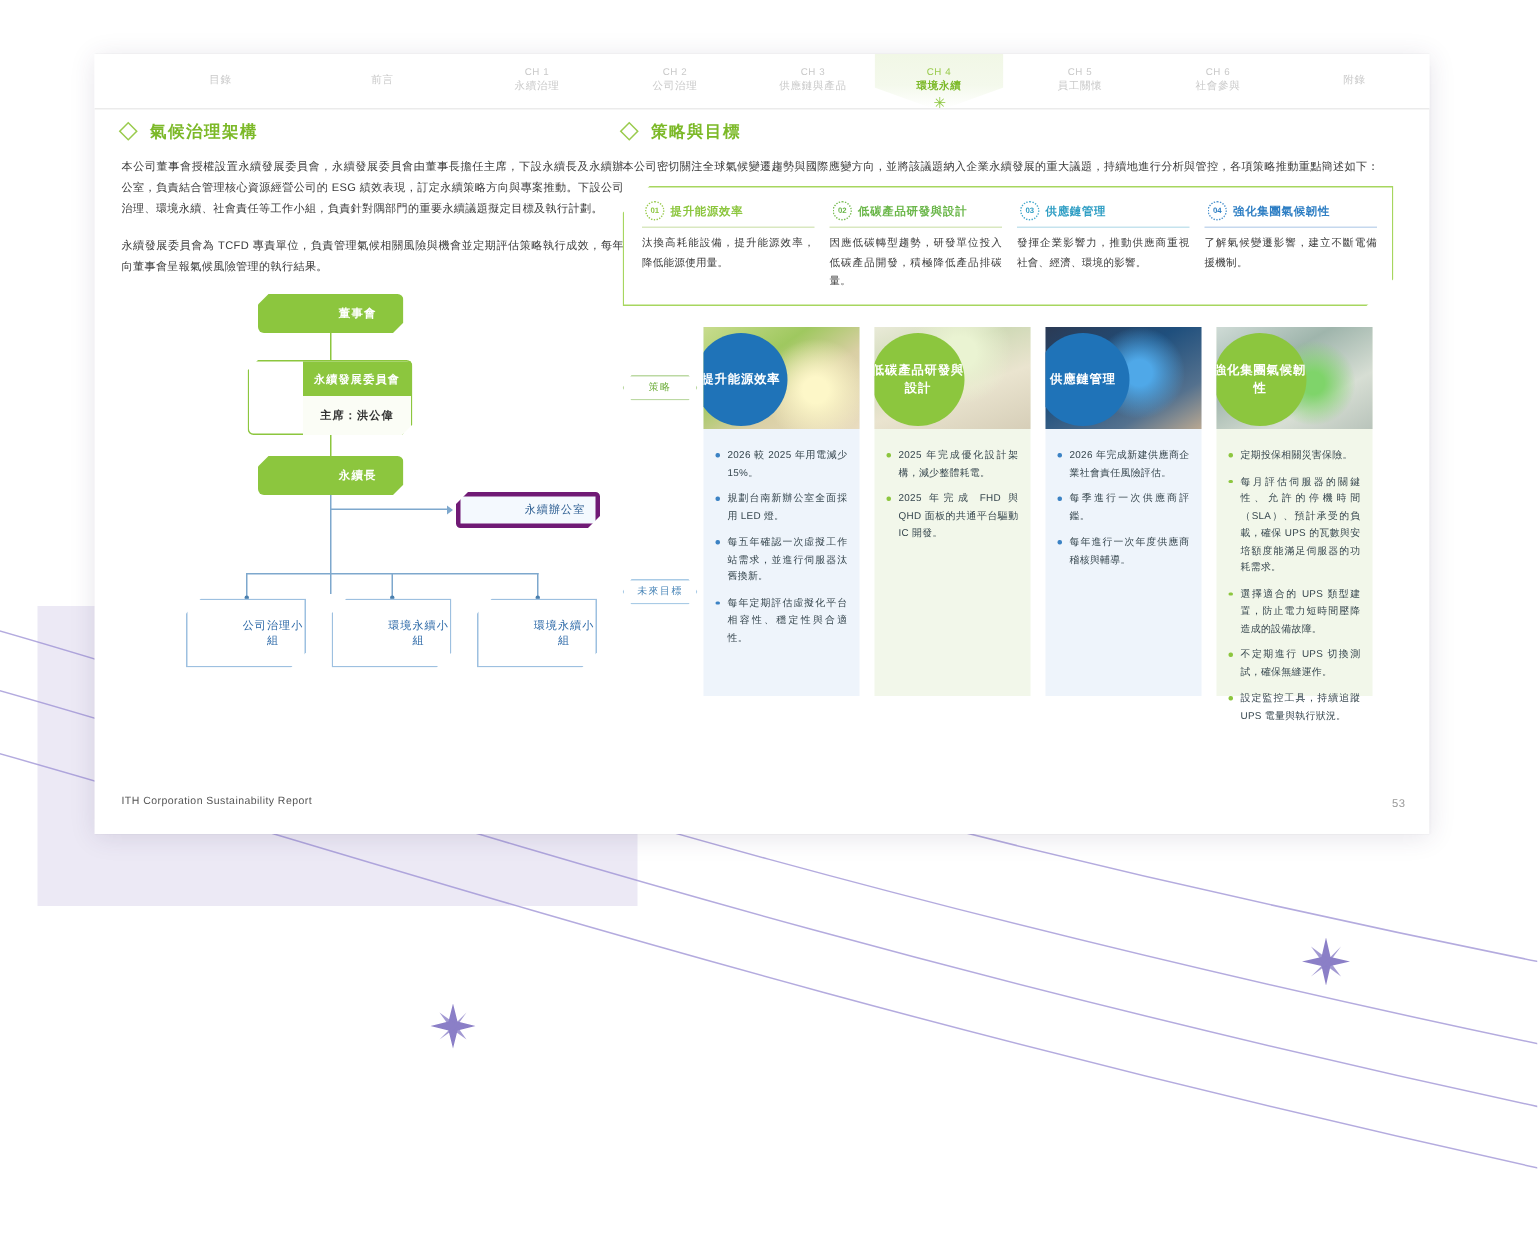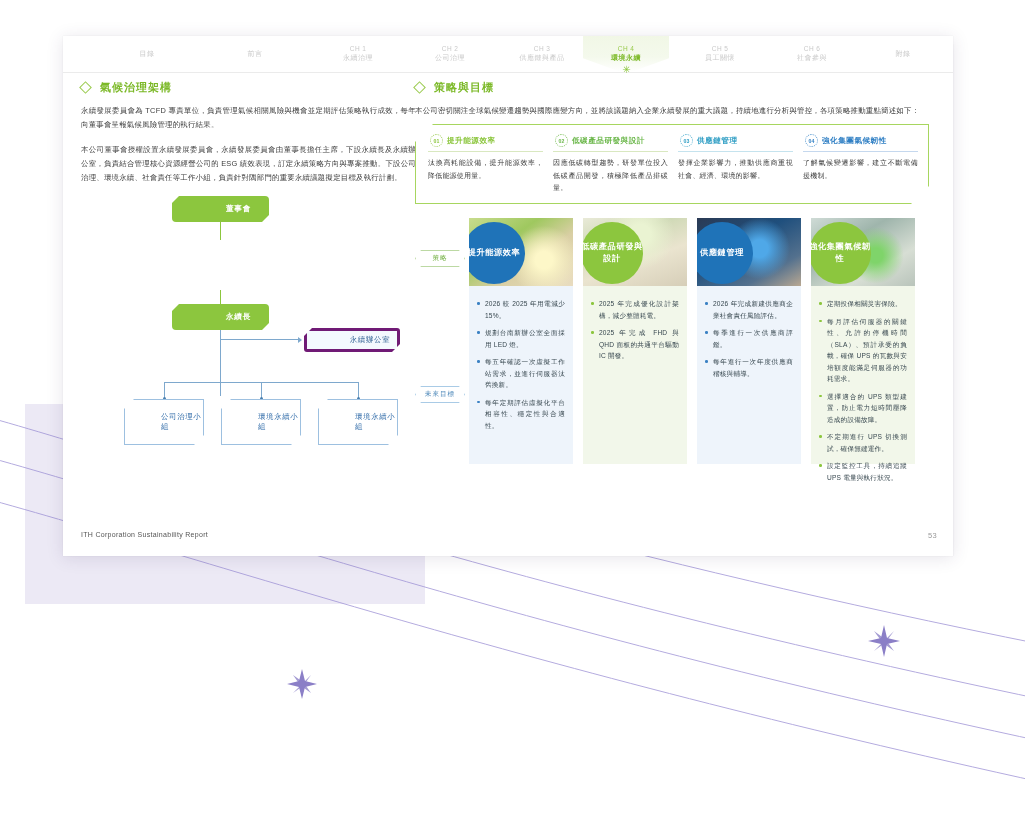--- a/index.html
+++ b/index.html
@@ -71,21 +71,21 @@
     transform:rotate(45deg);
   }
   .body-text{
     font-size:7.4px;line-height:14px;color:#3b3b3b;
     text-align:justify;margin:0 0 11px 0;letter-spacing:.25px;
   }
 
   
   #orgchart{position:relative;width:335px;height:280px;margin-top:4px;}
   .ob{
-    position:absolute;box-sizing:border-box;text-align:left;
+    position:absolute;box-sizing:border-box;text-align:center;
     font-size:7.6px;letter-spacing:.8px;padding-left:36px;
   }
   .ob-green{
     background:#8cc63e;color:#fff;font-weight:bold;
     border-radius:4px;
     clip-path:polygon(7px 0,100% 0,100% calc(100% - 7px),calc(100% - 7px) 100%,0 100%,0 7px);
   }
   .ob-green .ob-inner{display:flex;align-items:center;justify-content:center;height:100%;}
   #ob-board{left:91px;top:0;width:97px;height:26px;}
   #ob-committee{left:84px;top:44px;width:110px;height:50px;
@@ -283,41 +283,45 @@
     </div>
   </div>
 
   <div id="content">
 
     <div class="col-left">
       <div class="sec-head">
         <span class="diamond"></span>
         <span>氣候治理架構</span>
       </div>
+      <p class="body-text">本公司董事會授權設置永續發展委員會，永續發展委員會由董事長擔任主席，下設永續長及永續辦公室，負責結合管理核心資源經營公司的 ESG 績效表現，訂定永續策略方向與專案推動。下設公司治理、環境永續、社會責任等工作小組，負責針對隅部門的重要永續議題擬定目標及執行計劃。</p>
       <p class="body-text">永續發展委員會為 TCFD 專責單位，負責管理氣候相關風險與機會並定期評估策略執行成效，每年向董事會呈報氣候風險管理的執行結果。</p>
-      <p class="body-text">本公司董事會授權設置永續發展委員會，永續發展委員會由董事長擔任主席，下設永續長及永續辦公室，負責結合管理核心資源經營公司的 ESG 績效表現，訂定永續策略方向與專案推動。下設公司治理、環境永續、社會責任等工作小組，負責針對隅部門的重要永續議題擬定目標及執行計劃。</p>
 
       <div id="orgchart">
 
         <div class="ln" style="left:139px;top:26px;width:1px;height:18px;"></div>
         <div class="ln" style="left:139px;top:94px;width:1px;height:14px;"></div>
         <div class="lnb" style="left:139px;top:134px;width:1px;height:66px;"></div>
         <div class="lnb" style="left:139px;top:143px;width:78px;height:1px;"></div>
         <div class="arrowhead" style="left:217px;top:141px;"></div>
         <div class="lnb" style="left:83px;top:186px;width:195px;height:1px;"></div>
         <div class="lnb" style="left:83px;top:186px;width:1px;height:17px;"></div>
         <div class="lnb" style="left:180px;top:186px;width:1px;height:17px;"></div>
         <div class="lnb" style="left:277px;top:186px;width:1px;height:17px;"></div>
         <div class="dot" style="left:81.5px;top:201px;"></div>
         <div class="dot" style="left:178.5px;top:201px;"></div>
         <div class="dot" style="left:275.5px;top:201px;"></div>
 
         <div class="ob ob-green" id="ob-board">
           <div class="ob-inner">董事會</div>
         </div>
+        <div class="ob" id="ob-committee">
+          <div class="cm-head">永續發展委員會</div>
+          <div class="cm-body">主席：洪公偉</div>
+        </div>
         <div class="ob ob-green" id="ob-officer">
           <div class="ob-inner">永續長</div>
         </div>
         <div class="ob ob-blue" id="ob-office">
           <div class="ob-inner">永續辦公室</div>
         </div>
         <div class="ob ob-blue2" id="ob-g2">
           <div class="ob-inner">環境永續小組</div>
         </div>
         <div class="ob ob-blue2" id="ob-g1">

